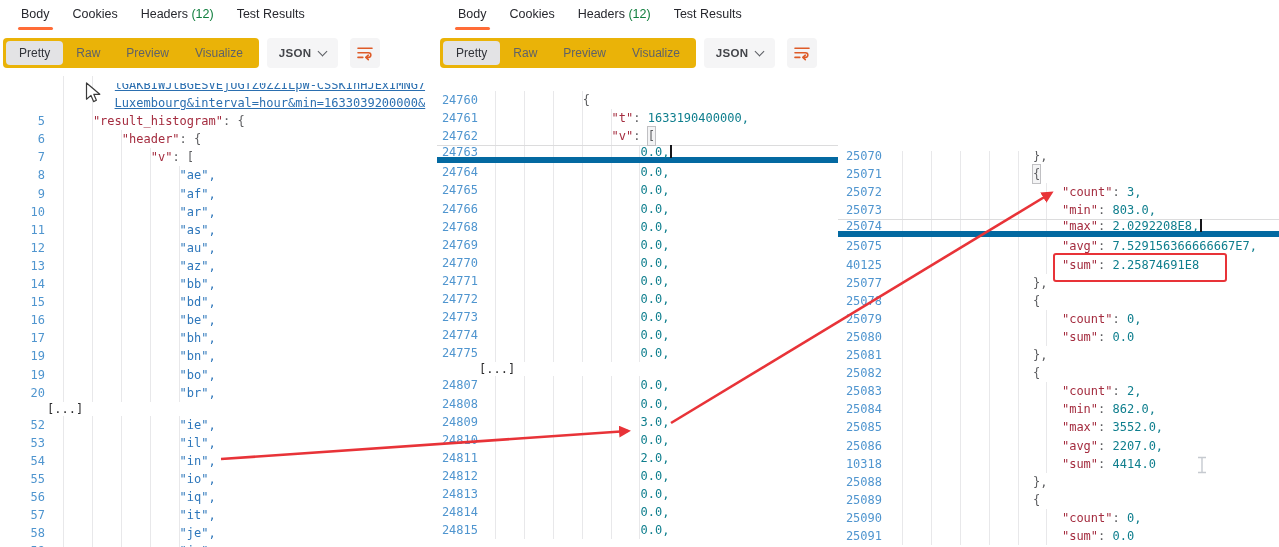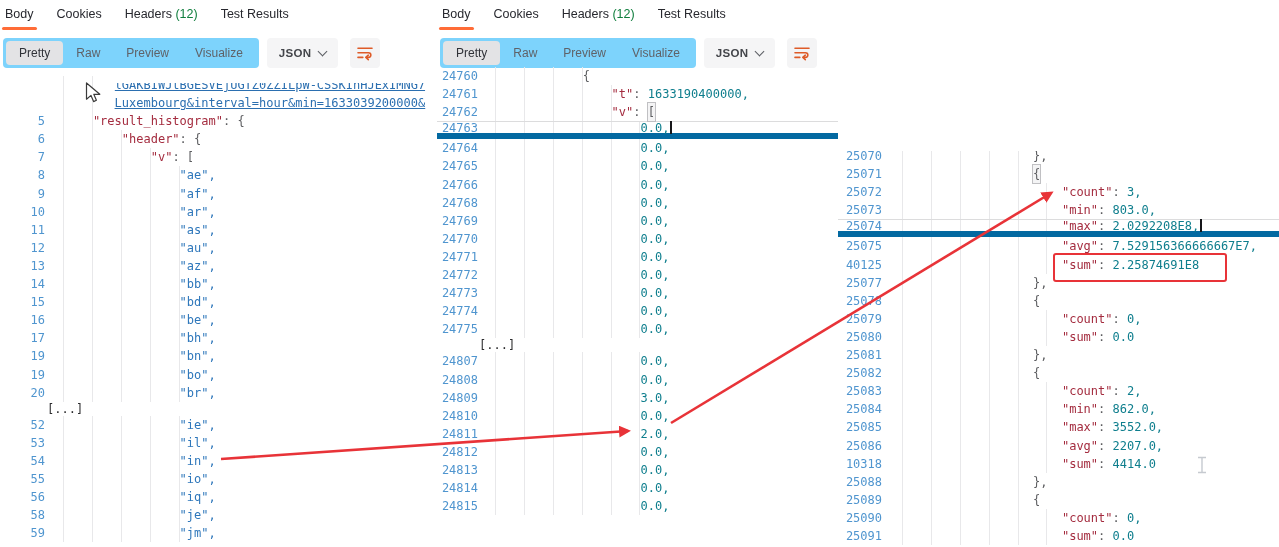--- a/index.html
+++ b/index.html
@@ -9,43 +9,43 @@
   }
   *{margin:0;padding:0;box-sizing:content-box}
   html,body{width:1279px;height:547px;overflow:hidden;background:#fff;
     font-family:"Liberation Sans",sans-serif;position:relative}
   .panel{position:absolute;top:0;height:547px;overflow:hidden;background:#fff}
   #p0{left:0;width:433px}
   #p1{left:437px;width:423px}
   #p2{left:838px;width:441px}
 
   
-  .resp-tabs{display:flex;gap:23px;padding-left:5px;align-items:flex-end;height:31px}
+  .resp-tabs{display:flex;gap:23px;padding-left:21px;align-items:flex-end;height:31px}
   .tab{font-size:12.5px;color:var(--tab);position:relative;padding:8px 0 10px;cursor:default}
   .tab .cnt{color:var(--green)}
   .tab.active::after{content:"";position:absolute;left:-3px;right:-3px;bottom:1px;height:3px;
     background:var(--orange);border-radius:2px}
 
   
   .toolbar{display:flex;align-items:center;margin:7px 0 0 3px;height:30px}
-  .seg-group{display:flex;align-items:center;background:#7dd3fc;border-radius:4px;height:30px;padding:0 3px}
+  .seg-group{display:flex;align-items:center;background:#eab308;border-radius:4px;height:30px;padding:0 3px}
   .seg{font-size:12px;color:#5f6268;padding:0 13px;height:24px;line-height:24px;border-radius:4px;cursor:default}
   .seg.active{background:#e3e3e5;color:#303238}
   .json-select{height:30px;background:#f5f5f6;border-radius:4px;margin-left:8px;display:flex;
     align-items:center;padding:0 12px;gap:8px;cursor:default}
   .json-label{font-size:11.5px;font-weight:700;color:#43454a;letter-spacing:.3px}
   .chev{width:6px;height:6px;border-right:1.6px solid #5c5e64;border-bottom:1.6px solid #5c5e64;
     transform:rotate(45deg);margin-top:-4px}
   .wrap-btn{width:30px;height:30px;background:#f4f4f5;border-radius:4px;margin-left:12px;
     display:flex;align-items:center;justify-content:center}
 
   
   .code{position:absolute;left:0;right:0;font-family:"DejaVu Sans Mono","Liberation Mono",monospace;
     font-size:12px;color:#333}
-  #p0 .code{top:76px} #p1 .code{top:67px} #p2 .code{top:147px}
+  #p0 .code{top:76px} #p1 .code{top:91px} #p2 .code{top:147px}
   .row{display:flex;height:18.1px;line-height:18.1px;white-space:pre;box-sizing:border-box;align-items:center}
   .row.hl{border-top:1px solid #dcdcdd;border-bottom:6px solid #0369a1}
   .gut{flex:none;text-align:right;color:var(--lnum);box-sizing:border-box}
   #p0 .gut{width:63px;padding-right:18px}
   #p1 .gut{width:58px;padding-right:17px}
   #p2 .gut{width:64px;padding-right:20px}
   .guides{flex:none;align-self:stretch;
     background:repeating-linear-gradient(to right,var(--guide) 0 1px,transparent 1px 4ch)}
   .tk-k{color:var(--key)} .tk-s{color:var(--str)} .tk-n{color:var(--num)} .tk-p{color:var(--punc)}
   .tk-pb{color:var(--punc);outline:1px solid #c0c0c3;background:#f4f4f5}
@@ -111,20 +111,21 @@
         <div class="row"><span class="gut">17</span><span class="guides" style="width: calc(16ch + 1px);"></span><span class="tk-s">"bh",</span></div>
         <div class="row"><span class="gut">19</span><span class="guides" style="width: calc(16ch + 1px);"></span><span class="tk-s">"bn",</span></div>
         <div class="row"><span class="gut">19</span><span class="guides" style="width: calc(16ch + 1px);"></span><span class="tk-s">"bo",</span></div>
         <div class="row"><span class="gut">20</span><span class="guides" style="width: calc(16ch + 1px);"></span><span class="tk-s">"br",</span></div>
         <div class="row erow"><span class="gut"></span><span class="ell">[...]</span></div>
         <div class="row"><span class="gut">52</span><span class="guides" style="width: calc(16ch + 1px);"></span><span class="tk-s">"ie",</span></div>
         <div class="row"><span class="gut">53</span><span class="guides" style="width: calc(16ch + 1px);"></span><span class="tk-s">"il",</span></div>
         <div class="row"><span class="gut">54</span><span class="guides" style="width: calc(16ch + 1px);"></span><span class="tk-s">"in",</span></div>
         <div class="row"><span class="gut">55</span><span class="guides" style="width: calc(16ch + 1px);"></span><span class="tk-s">"io",</span></div>
         <div class="row"><span class="gut">56</span><span class="guides" style="width: calc(16ch + 1px);"></span><span class="tk-s">"iq",</span></div>
+        <div class="row"><span class="gut">57</span><span class="guides" style="width: calc(16ch + 1px);"></span><span class="tk-s">"it",</span></div>
         <div class="row"><span class="gut">58</span><span class="guides" style="width: calc(16ch + 1px);"></span><span class="tk-s">"je",</span></div>
         <div class="row"><span class="gut">59</span><span class="guides" style="width: calc(16ch + 1px);"></span><span class="tk-s">"jm",</span></div>
       </div>
     </section>
   <section class="panel" id="p1">
       <div class="resp-tabs">
         <div class="tab active"><span>Body</span></div>
         <div class="tab"><span>Cookies</span></div>
         <div class="tab"><span>Headers</span><span class="cnt"> (12)</span></div>
         <div class="tab"><span>Test Results</span></div>

